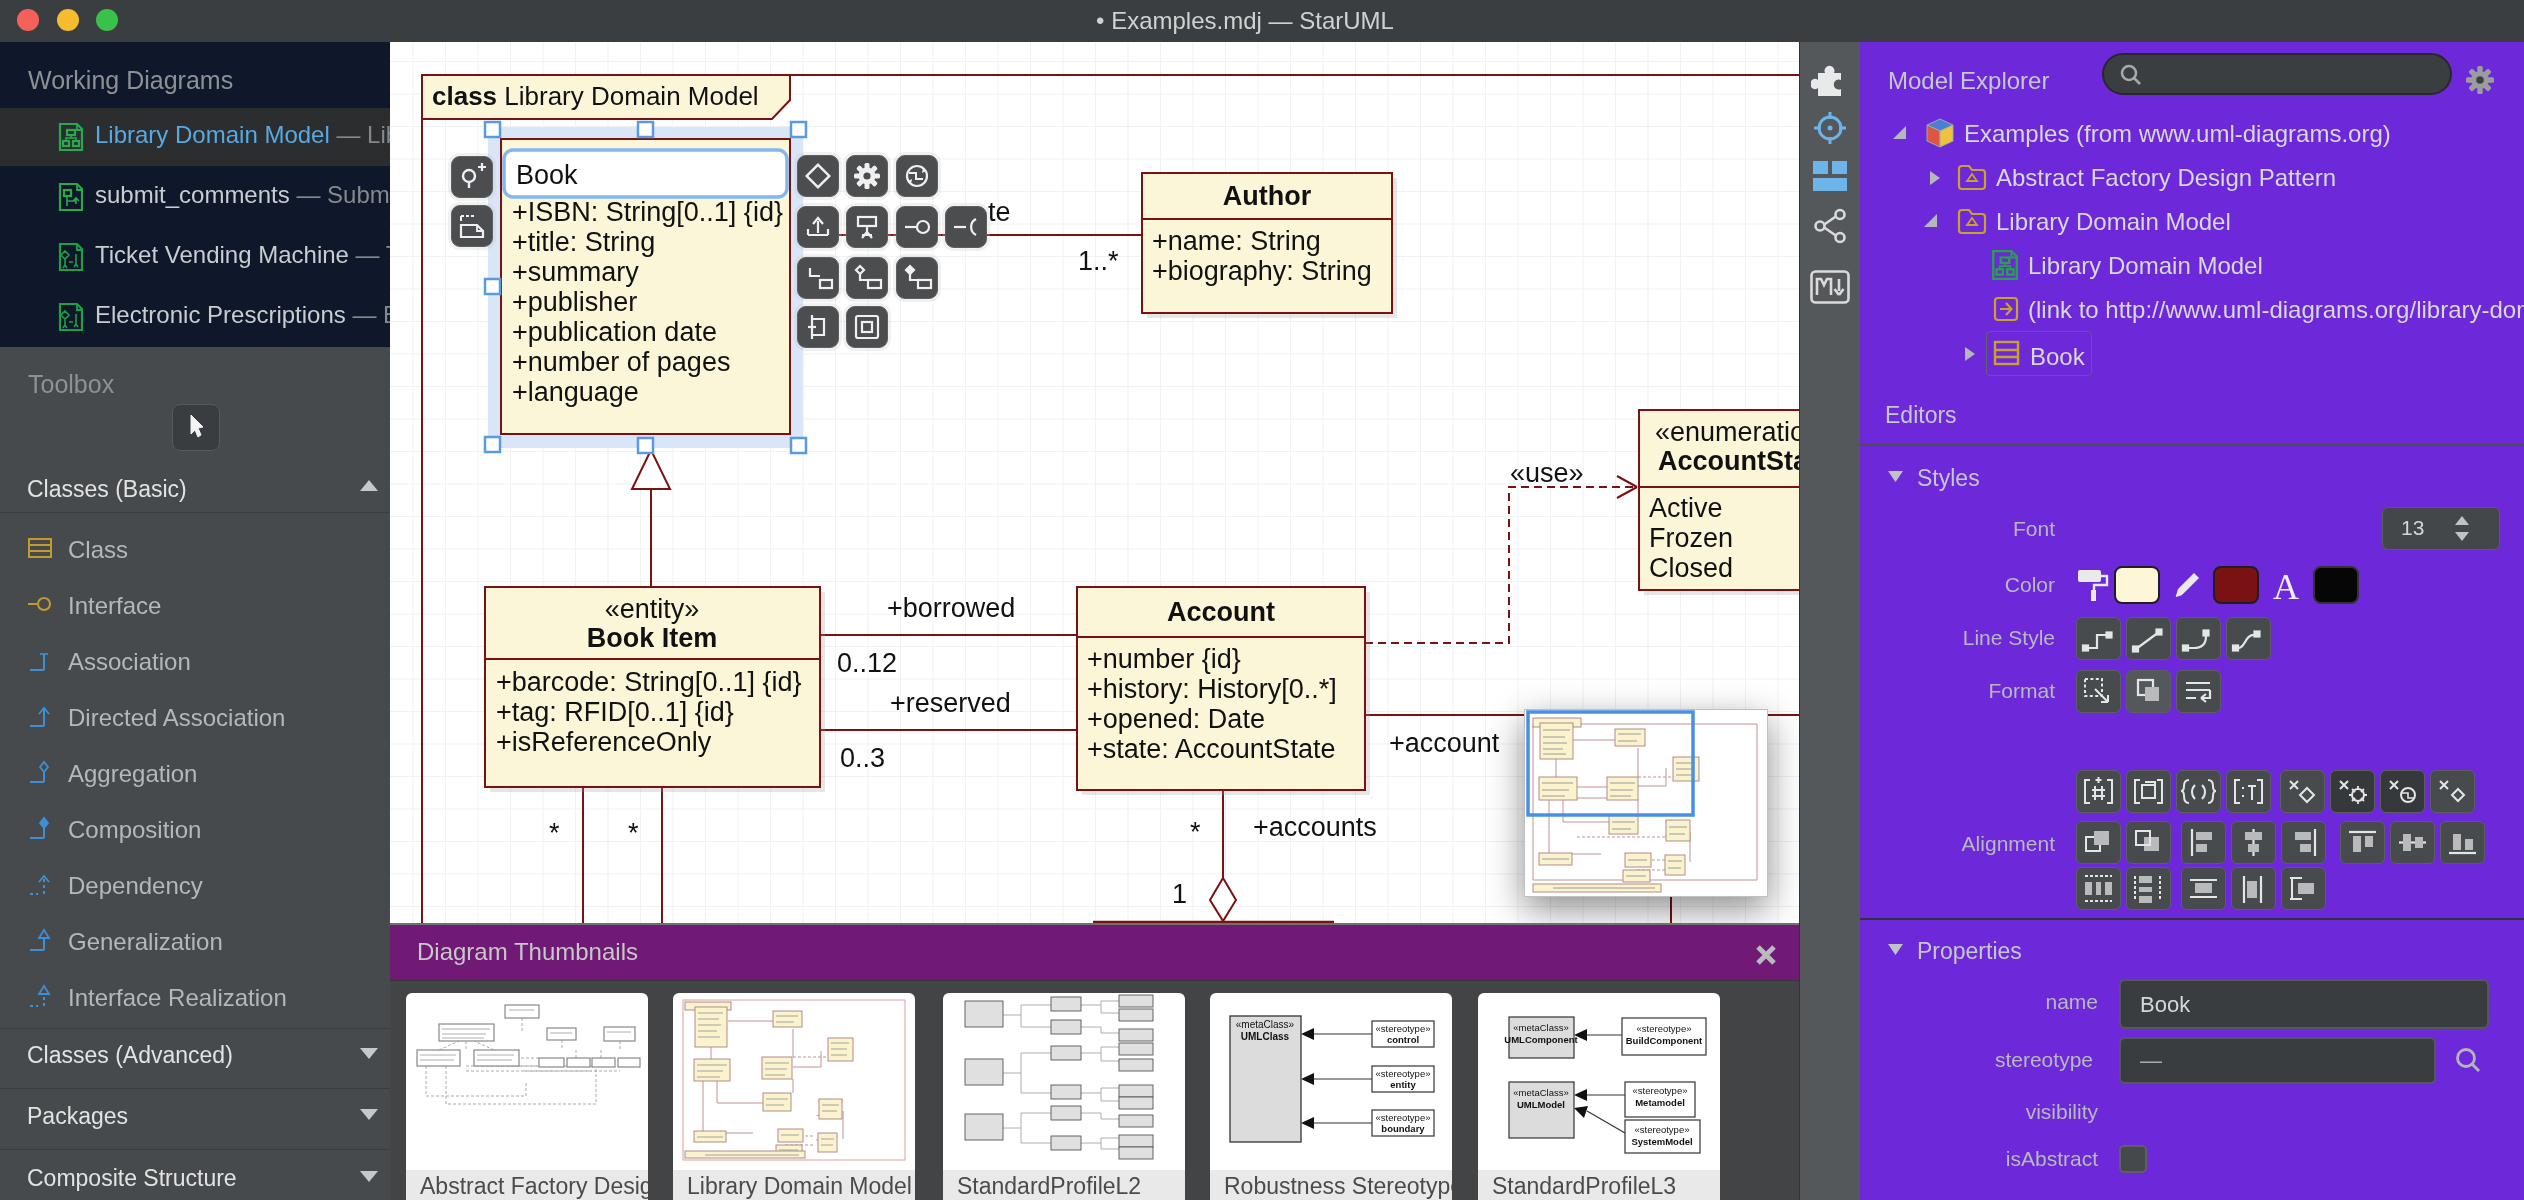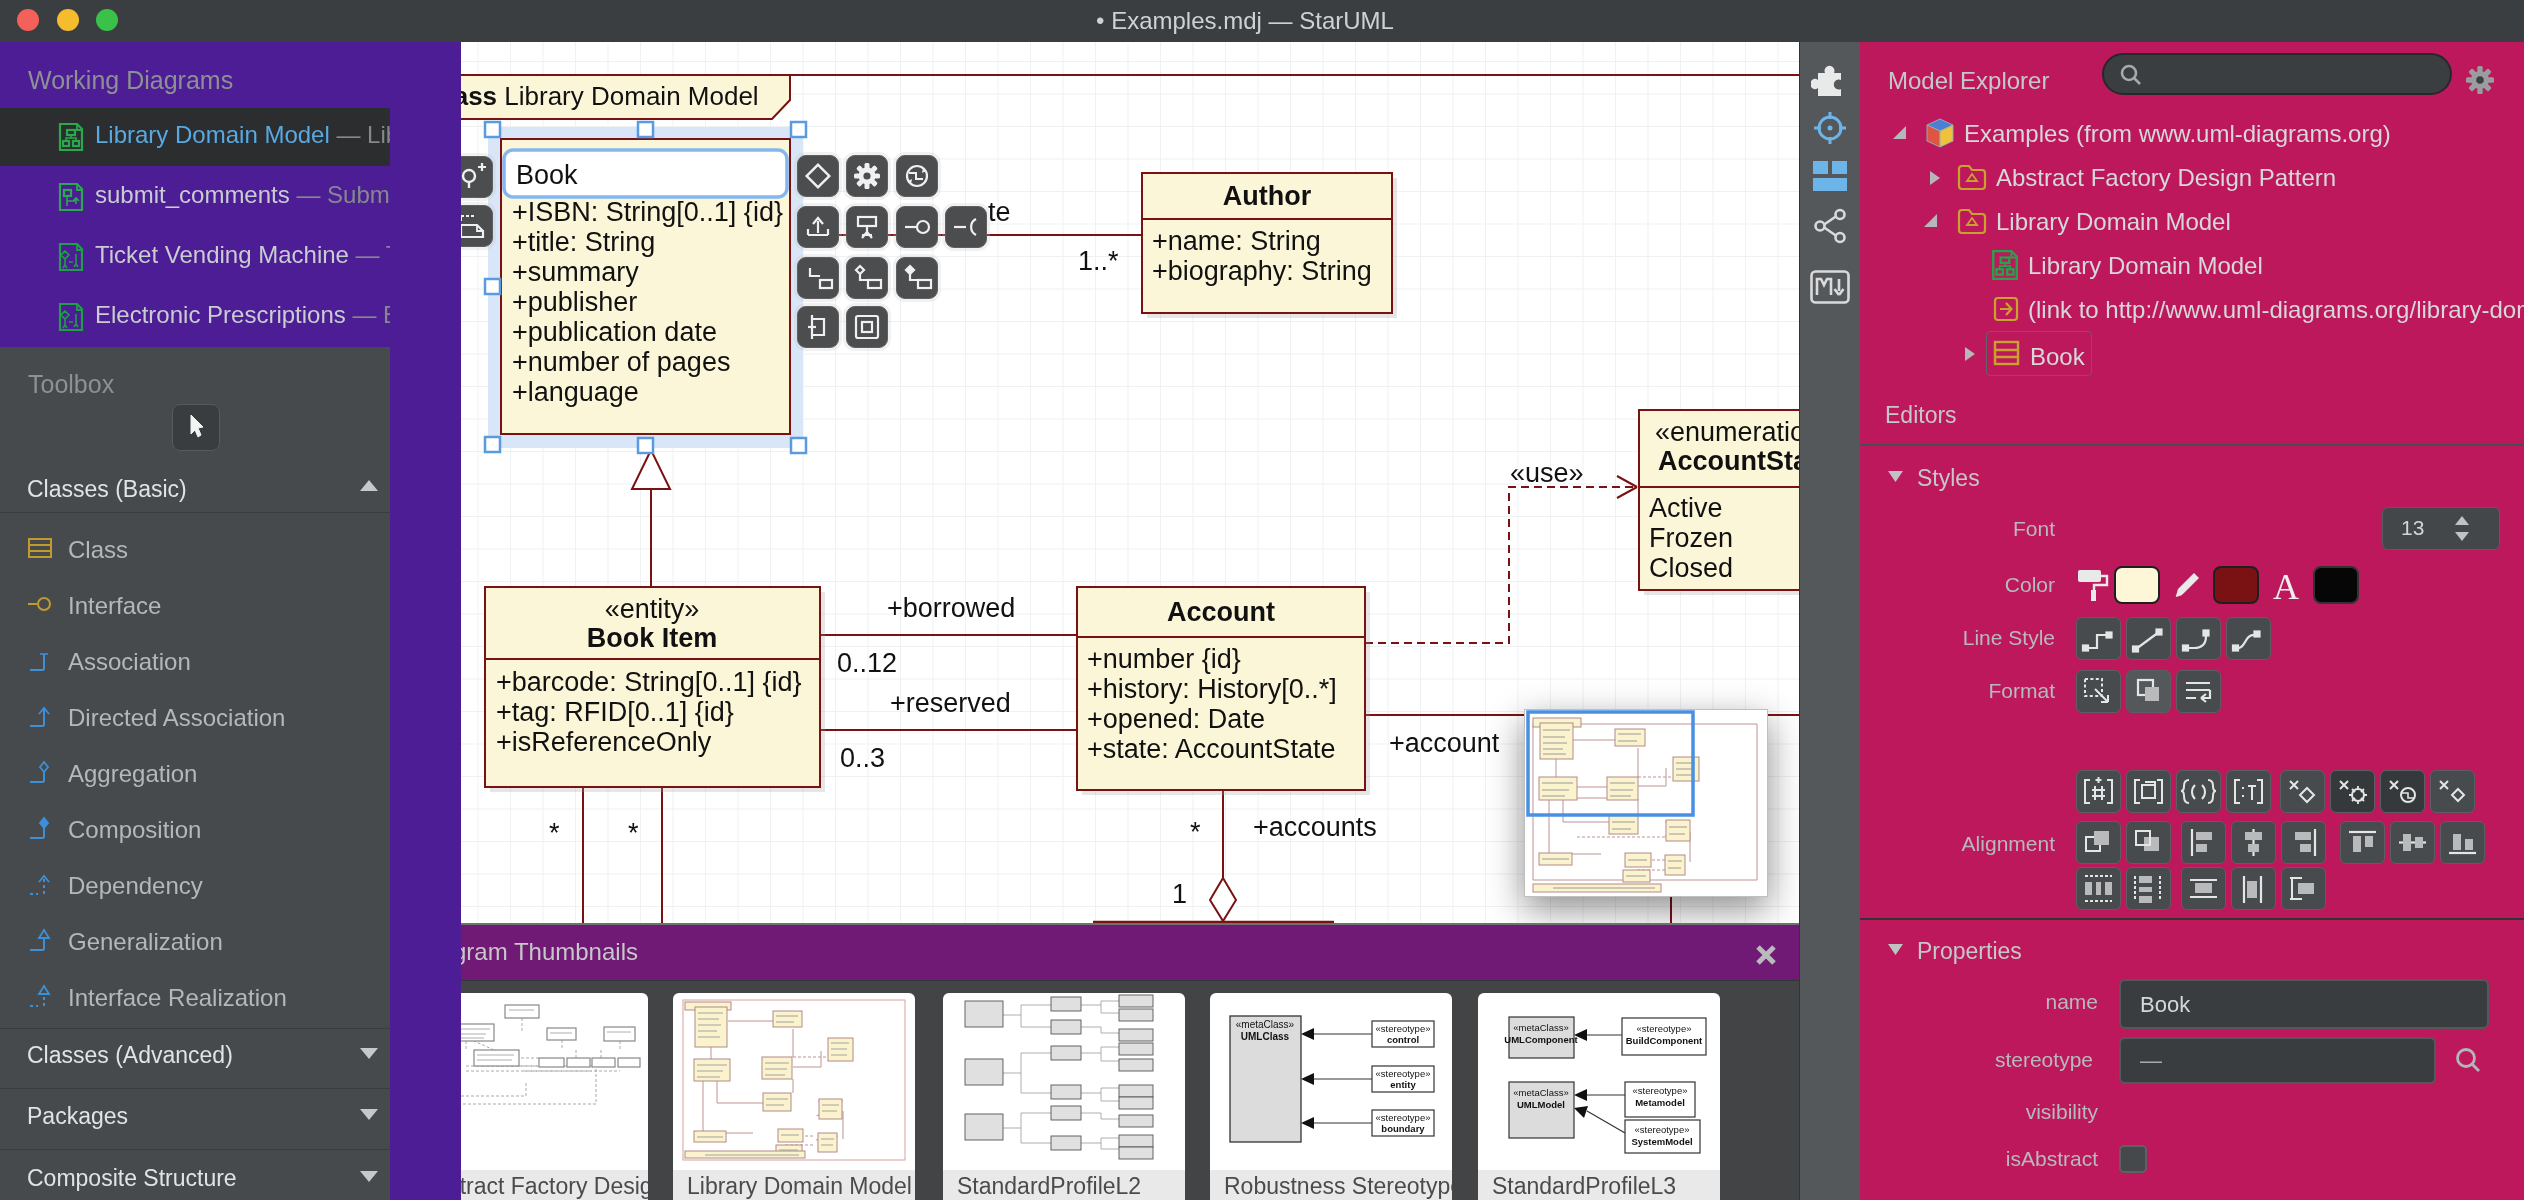--- a/index.html
+++ b/index.html
@@ -4,21 +4,21 @@
 <style>
 * { margin:0; padding:0; box-sizing:border-box; }
 html,body { width:2524px; height:1200px; overflow:hidden; }
 body { font-family:"Liberation Sans", sans-serif; background:#3c3f42; position:relative; }
 .abs { position:absolute; }
 
 #titlebar { left:0; top:0; width:2524px; height:42px; background:#3b3e41; z-index:30; }
 #titlebar .title { width:100%; text-align:center; line-height:42px; font-size:24px; color:#cfd2d3; padding-right:34px; }
 .light { position:absolute; top:9px; width:22px; height:22px; border-radius:50%; }
 
-#sidebar { left:0; top:42px; width:461px; height:1158px; background:#4c1d95; z-index:20; overflow:hidden; }
+#sidebar { left:0; top:42px; width:390px; height:1158px; background:#0f172a; z-index:20; overflow:hidden; }
 #toolboxbg { left:0; top:305px; width:390px; height:853px; background:#474a4c; }
 .sechead { color:#8d9193; font-size:25px; }
 .srow { position:absolute; left:0; width:390px; height:58px; white-space:nowrap; overflow:hidden; }
 .srow .lbl { position:absolute; left:95px; top:13px; font-size:24px; color:#c9cdd0; }
 .srow .sfx { color:#85898c; }
 .cathead { position:absolute; left:27px; font-size:23px; color:#e1e3e4; }
 .cattri { position:absolute; left:360px; width:0; height:0; }
 .tritop { border-left:9px solid transparent; border-right:9px solid transparent; border-bottom:11px solid #c6c9ca; }
 .tridown { border-left:9px solid transparent; border-right:9px solid transparent; border-top:11px solid #c6c9ca; }
 .titem { position:absolute; left:68px; font-size:24px; color:#b2b8bc; }
@@ -34,21 +34,21 @@
 #overview { left:1524px; top:709px; width:244px; height:188px; background:#fff; border:1px solid #c0c0c0; box-shadow:0 12px 34px rgba(0,0,0,0.45); z-index:7; }
 
 #thumbs { left:390px; top:923px; width:1409px; height:277px; background:#424446; z-index:10; overflow:hidden; }
 #thumbhead { position:absolute; left:0; top:0; width:1409px; height:57px; background:#701a75; border-top:2px solid #6e7072; }
 #thumbhead .t { position:absolute; left:27px; top:13px; font-size:24px; color:#c6c8c9; }
 .card { position:absolute; top:70px; width:242px; height:230px; background:#fff; border-radius:6px; overflow:hidden; }
 .card .cap { position:absolute; left:0; top:177px; width:242px; height:53px; background:#e9e9e9; color:#4b4b4b; font-size:23px; padding:3px 0 0 14px; white-space:nowrap; }
 
 #strip { left:1799px; top:42px; width:61px; height:1158px; background:#55585b; border-left:1px solid #313335; z-index:20; }
 
-#rpanel { left:1860px; top:42px; width:664px; height:1158px; background:#be185d; z-index:20; overflow:hidden; }
+#rpanel { left:1860px; top:42px; width:664px; height:1158px; background:#6d28d9; z-index:20; overflow:hidden; }
 .rtext { position:absolute; white-space:nowrap; }
 .treelbl { font-size:24px; color:#d6d8d9; }
 .ctl { position:absolute; background:#44474a; border:1px solid #595d5f; border-radius:6px; }
 .ctl .v { position:absolute; left:18px; top:8px; font-size:21px; color:#d3d5d6; }
 .rbtn { position:absolute; width:45px; height:43px; background:#474b4d; border:1px solid #5c5f62; border-radius:6px; }
 .rbtn.on { background:#36393b; }
 .rlab { position:absolute; font-size:21px; color:#b6babc; text-align:right; width:195px; left:0; }
 .spin { position:absolute; width:0; height:0; border-left:7px solid transparent; border-right:7px solid transparent; }
 .spin.up { border-bottom:9px solid #c0c3c4; }
 .spin.dn { border-top:9px solid #c0c3c4; }

